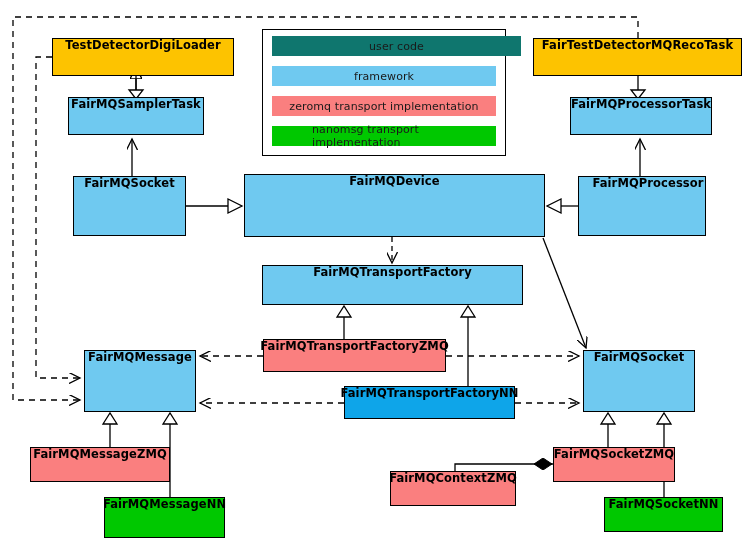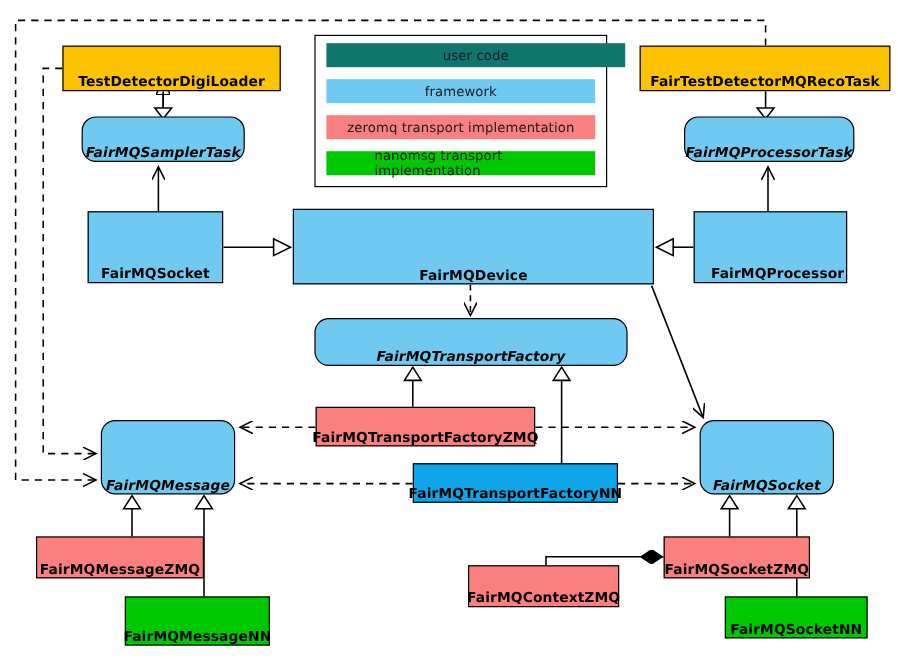--- a/index.html
+++ b/index.html
@@ -23,33 +23,31 @@
     top: 0;
     width: 748px;
     height: 549px;
     pointer-events: none;
   }
   .node {
     position: absolute;
     box-sizing: border-box;
     border: 1.4px solid #000000;
     display: flex;
-    align-items: flex-end;
+    align-items: flex-start;
     justify-content: center;
     text-align: center;
     font-size: 11.5px;
     font-weight: bold;
     color: #000000;
     line-height: 1.15;
     letter-spacing: 0.1px;
     z-index: 3;
   }
   .node.abstract {
-    font-style: italic;
-    border-radius: 12px;
   }
   .legend-box {
     position: absolute;
     box-sizing: border-box;
     border: 1.4px solid #000000;
     background: #ffffff;
     z-index: 4;
   }
   .legend-item {
     position: absolute;

